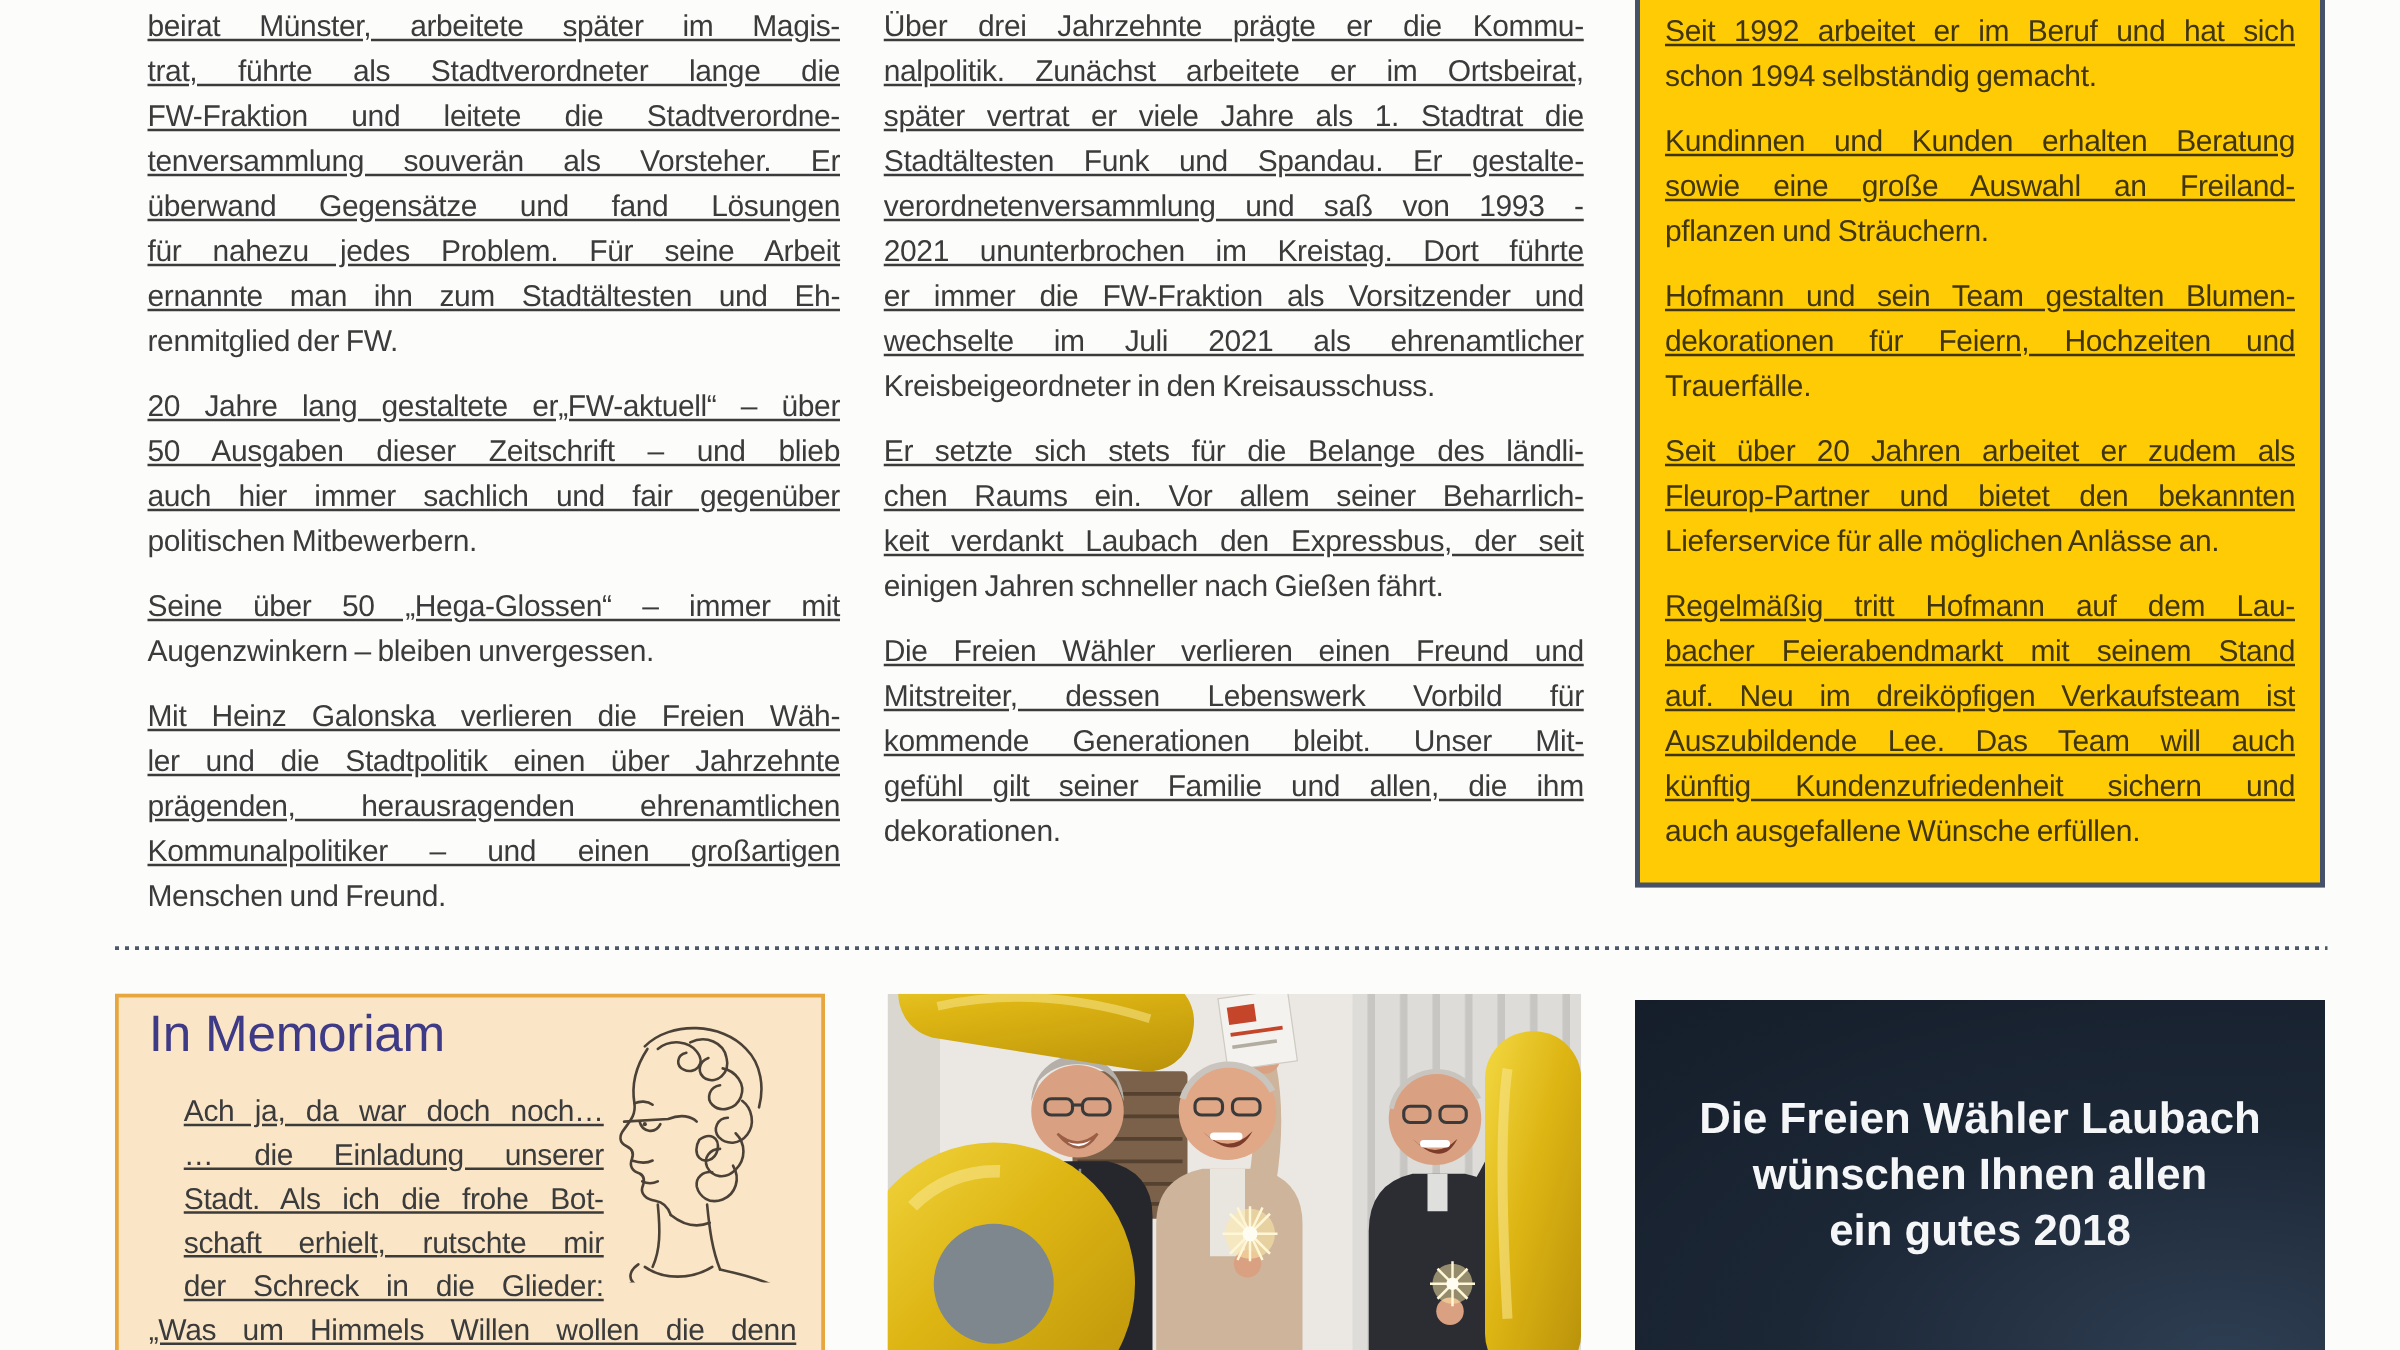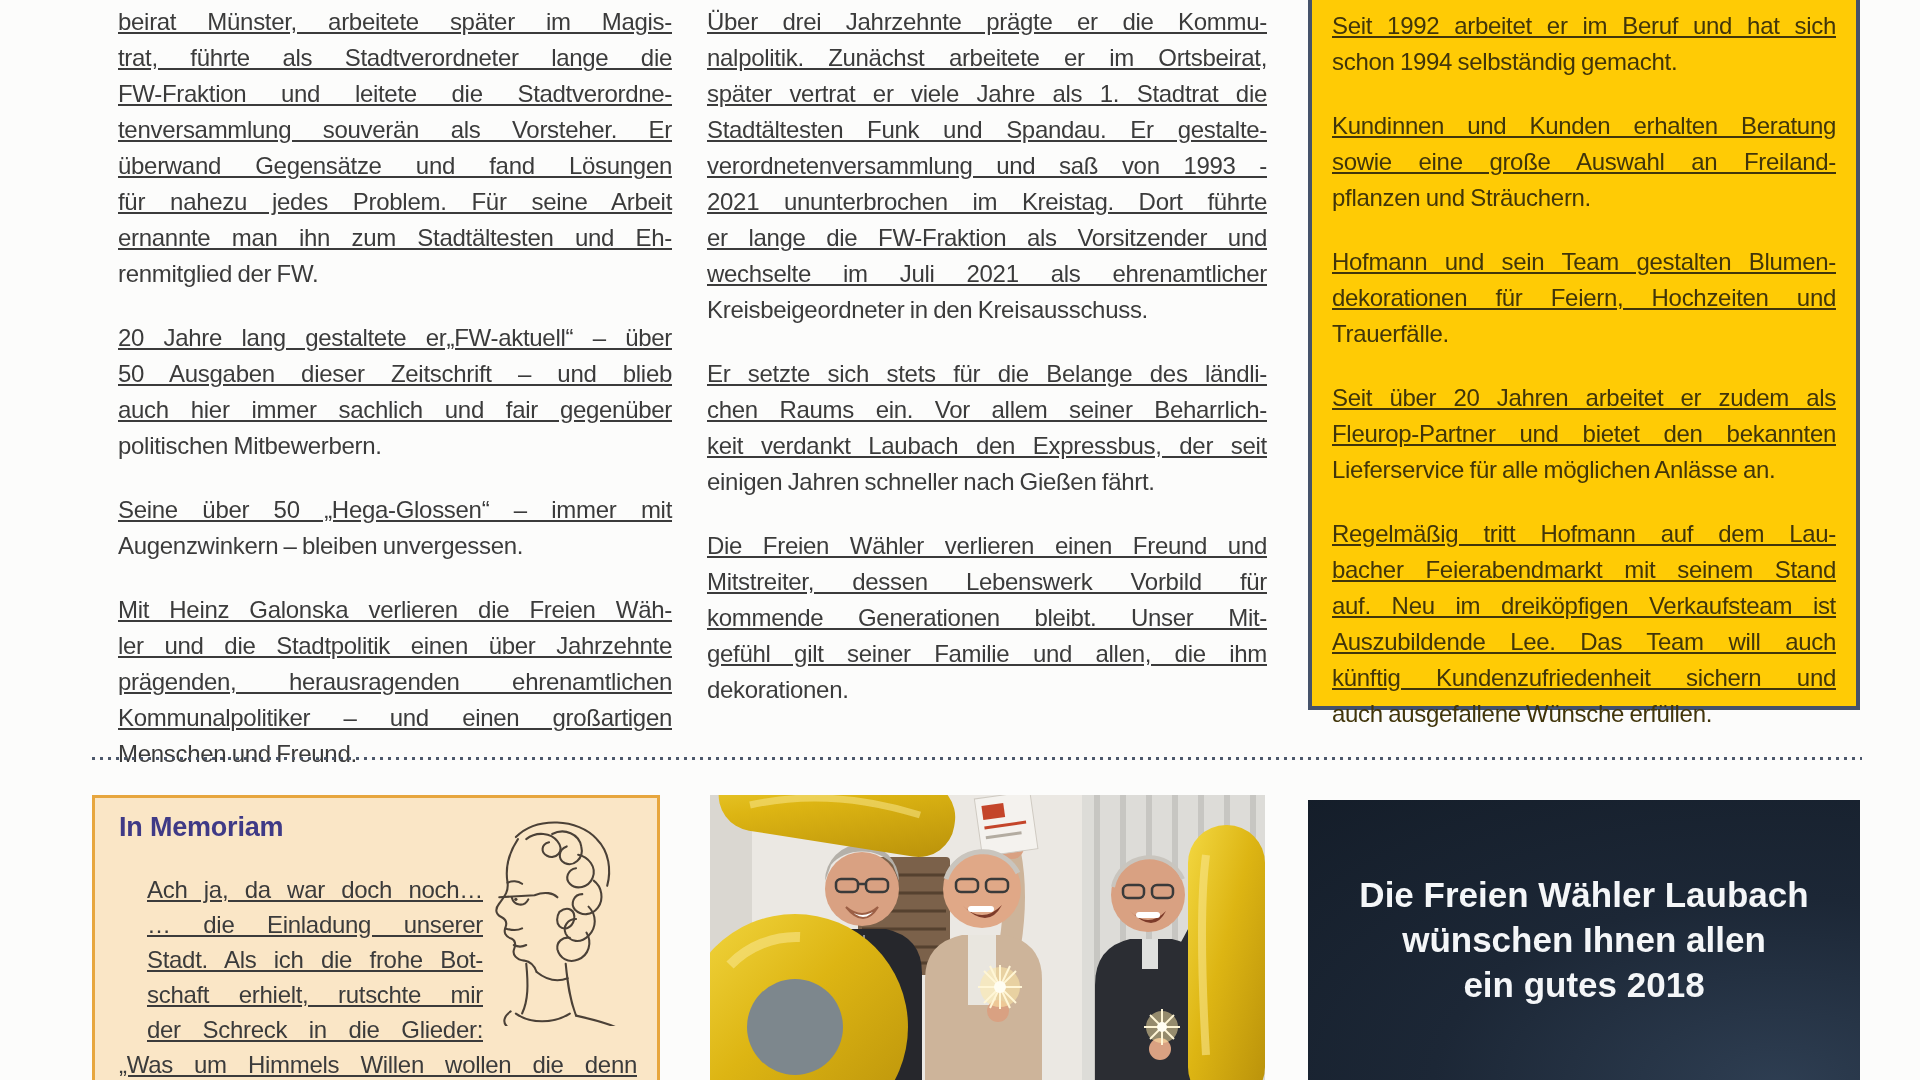--- a/index.html
+++ b/index.html
@@ -5,21 +5,21 @@
   html,body{margin:0;padding:0;}
   body{
     width:1920px;height:1080px;position:relative;overflow:hidden;
     background:#fcfcfb;
     font-family:"Liberation Sans","DejaVu Sans",sans-serif;
     color:var(--body-text,#3b3b3b);
   }
   .abs{position:absolute;}
   
   .textcol{font-size:24px;line-height:36px;}
-  .para + .para{margin-top:28px;}
+  .para + .para{margin-top:16px;}
   .jline{
     text-align:justify;text-justify:inter-word;
     letter-spacing:-0.3px;word-spacing:-1px;
     white-space:normal;
   }
   .jline.stretch{text-align-last:justify;text-decoration:underline;}
   .col-left{left:118px;top:4px;width:554px;}
   .col-mid{left:707px;top:4px;width:560px;}
   
   .yellow-box{
@@ -37,21 +37,21 @@
   }
   
   .memoriam{
     left:92px;top:795px;width:568px;height:320px;box-sizing:border-box;
     background:var(--memoriam-bg,#fae6c6);
     border:3px solid var(--memoriam-border,#e7a63e);
     padding:12px 20px 0 24px;
     font-size:24px;line-height:35px;
   }
   .memoriam-title{
-    font-size:27px;font-weight:bold;line-height:34px;
+    font-size:41px;font-weight:normal;line-height:34px;
     color:var(--memoriam-title,#3f3a86);
     margin:0 0 28px 0;letter-spacing:-0.2px;
   }
   .mem-narrow{width:336px;margin-left:28px;}
   .mem-wide{width:100%;}
   .mem-sketch{position:absolute;right:12px;top:10px;width:196px;height:218px;}
   
   .photo{left:710px;top:795px;width:555px;height:310px;overflow:hidden;}
   .photo svg{display:block;}
   
@@ -98,21 +98,21 @@
   </div>
 
 <div class="abs textcol col-mid">
     <div class="para">
       <div class="jline stretch">Über drei Jahrzehnte prägte er die Kommu-</div>
       <div class="jline stretch">nalpolitik. Zunächst arbeitete er im Ortsbeirat,</div>
       <div class="jline stretch">später vertrat er viele Jahre als 1. Stadtrat die</div>
       <div class="jline stretch">Stadtältesten Funk und Spandau. Er gestalte-</div>
       <div class="jline stretch">verordnetenversammlung und saß von 1993 -</div>
       <div class="jline stretch">2021 ununterbrochen im Kreistag. Dort führte</div>
-      <div class="jline stretch">er lange die FW-Fraktion als Vorsitzender und</div>
+      <div class="jline stretch">er immer die FW-Fraktion als Vorsitzender und</div>
       <div class="jline stretch">wechselte im Juli 2021 als ehrenamtlicher</div>
       <div class="jline">Kreisbeigeordneter in den Kreisausschuss.</div>
     </div>
     <div class="para">
       <div class="jline stretch">Er setzte sich stets für die Belange des ländli-</div>
       <div class="jline stretch">chen Raums ein. Vor allem seiner Beharrlich-</div>
       <div class="jline stretch">keit verdankt Laubach den Expressbus, der seit</div>
       <div class="jline">einigen Jahren schneller nach Gießen fährt.</div>
     </div>
     <div class="para">

